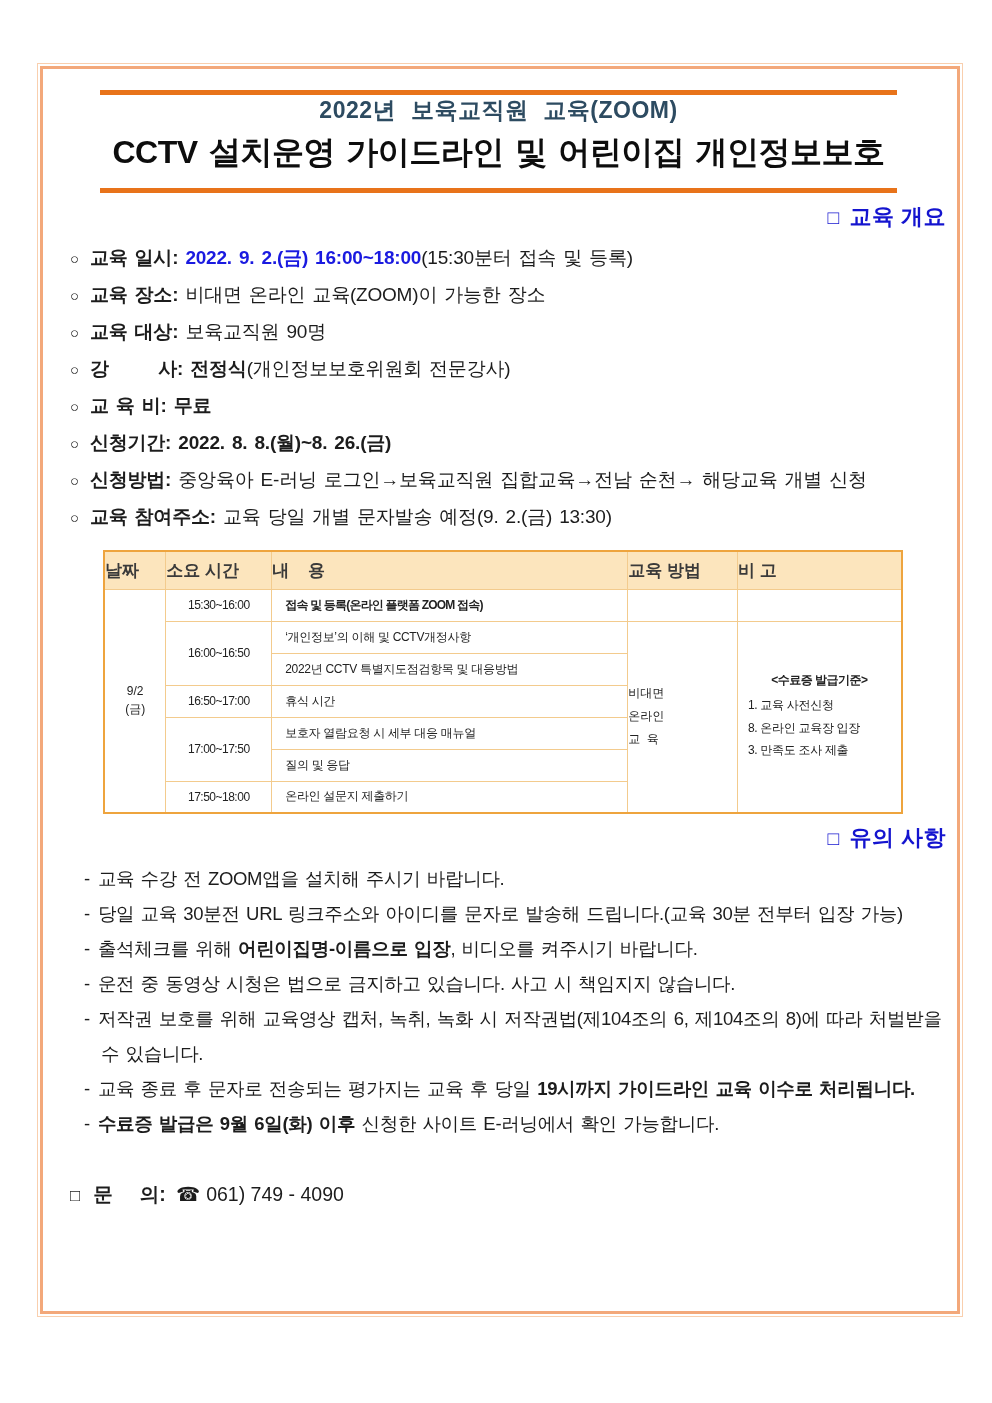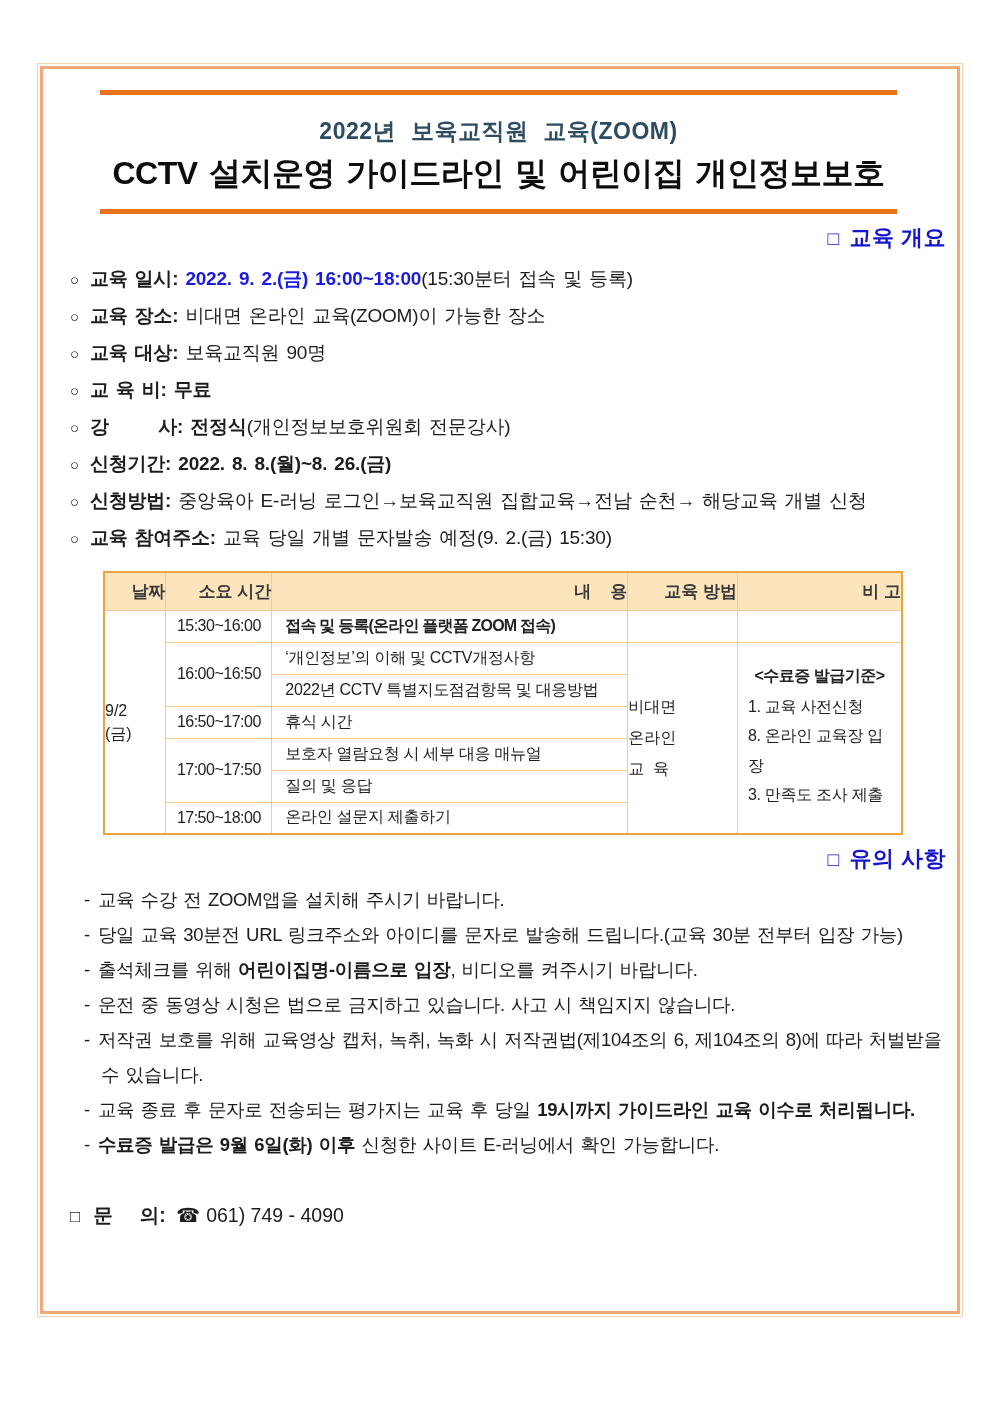--- a/index.html
+++ b/index.html
@@ -19,21 +19,21 @@
   .content { position:absolute; left:70px; top:90px; width:876px; }
 
   
   .title-block { margin-left:30px; width:797px; }
   .rule-double {
     height:3px;
     border-top:2px solid #e8731a;
     border-bottom:3px solid #e8731a;
   }
   .title-line1 {
-    margin-top:21px; text-align:center;
+    margin-top:0; text-align:center;
     font-size:23px; font-weight:bold; color:#2d4b61;
     word-spacing:8px; letter-spacing:0.5px;
   }
   .title-line2 {
     margin-top:5px; margin-bottom:13px; text-align:center;
     font-size:32px; font-weight:800; color:#0d0d0d;
     letter-spacing:-0.5px; word-spacing:3px;
   }
 
   
@@ -60,24 +60,24 @@
   
   table.schedule {
     margin:14px 0 0 33px; width:800px;
     border-collapse:collapse;
     border:2px solid #eea43e;
   }
   table.schedule th, table.schedule td { border:1px solid #f3cb8d; }
   table.schedule thead th {
     height:38px; background:#fce5bd;
     font-size:17px; font-weight:bold; color:#3a3a3a;
-    text-align:right;
-  }
-  table.schedule tbody td { height:32px; font-size:16px; color:#222; }
-  td.c-date { font-size:17px; line-height:1.45; }
+    text-align:left;
+  }
+  table.schedule tbody td { height:32px; font-size:12px; color:#222; }
+  td.c-date { text-align:center; font-size:17px; line-height:1.45; }
   td.c-time { text-align:center; font-size:15.5px; letter-spacing:-0.5px; }
   td.c-content { text-align:left; padding-left:13px; letter-spacing:-0.3px; }
   td.c-content.strong-row { font-weight:bold; letter-spacing:-0.8px; }
   td.c-method { text-align:left; font-size:17px; line-height:1.95; }
   td.c-note { padding:6px 10px; font-size:16.5px; }
   .note-title { font-weight:bold; text-align:center; margin-bottom:5px; letter-spacing:-0.5px; }
   .note-item { line-height:1.85; letter-spacing:-0.3px; }
 
   
   ul.notes-list { list-style:none; margin-top:8px; }
@@ -109,25 +109,25 @@
     <div class="title-line2">CCTV 설치운영 가이드라인 및 어린이집 개인정보보호</div>
     <div class="rule-double"></div>
   </header>
 
   <section>
     <h2 class="section-heading"><span class="sq">□</span><span>교육 개요</span></h2>
     <ul class="overview-list">
       <li><span class="circ">○</span><span class="lbl">교육 일시:</span> <span class="blue">2022. 9. 2.(금) 16:00~18:00</span><span>(15:30분터 접속 및 등록)</span></li>
       <li><span class="circ">○</span><span class="lbl">교육 장소:</span> <span>비대면 온라인 교육(ZOOM)이 가능한 장소</span></li>
       <li><span class="circ">○</span><span class="lbl">교육 대상:</span> <span>보육교직원 90명</span></li>
+      <li><span class="circ">○</span><span class="lbl">강&nbsp;&nbsp;&nbsp;&nbsp;&nbsp;&nbsp;&nbsp;사:</span> <span class="strong">전정식</span><span>(개인정보보호위원회 전문강사)</span></li>
       <li><span class="circ">○</span><span class="lbl">교&nbsp;육&nbsp;비:</span> <span class="strong">무료</span></li>
-      <li><span class="circ">○</span><span class="lbl">강&nbsp;&nbsp;&nbsp;&nbsp;&nbsp;&nbsp;&nbsp;사:</span> <span class="strong">전정식</span><span>(개인정보보호위원회 전문강사)</span></li>
       <li><span class="circ">○</span><span class="lbl">신청기간:</span> <span class="strong">2022. 8. 8.(월)~8. 26.(금)</span></li>
       <li><span class="circ">○</span><span class="lbl">신청방법:</span> <span>중앙육아 E-러닝 로그인→보육교직원 집합교육→전남 순천→ 해당교육 개별 신청</span></li>
-      <li><span class="circ">○</span><span class="lbl">교육 참여주소:</span> <span>교육 당일 개별 문자발송 예정(9. 2.(금) 15:30)</span></li>
+      <li><span class="circ">○</span><span class="lbl">교육 참여주소:</span> <span>교육 당일 개별 문자발송 예정(9. 2.(금) 13:30)</span></li>
     </ul>
   </section>
 
   <section>
     <table class="schedule">
       <colgroup>
         <col style="width:62px">
           <col style="width:106px">
           <col style="width:357px">
           <col style="width:110px">

